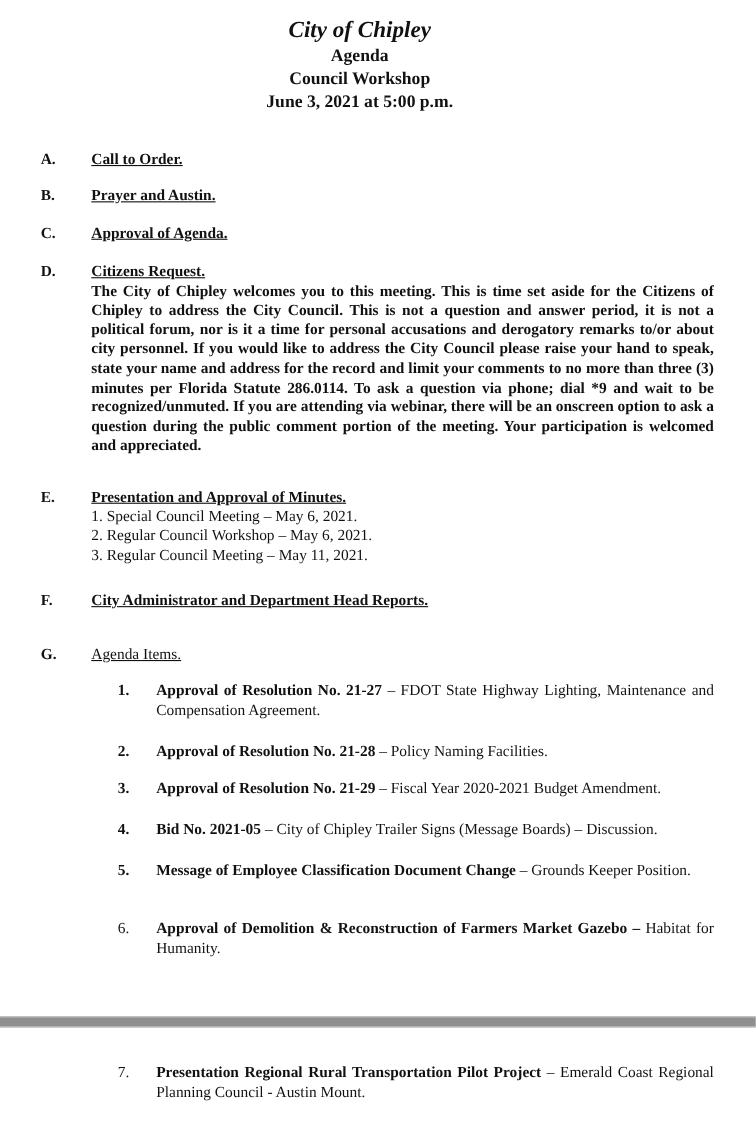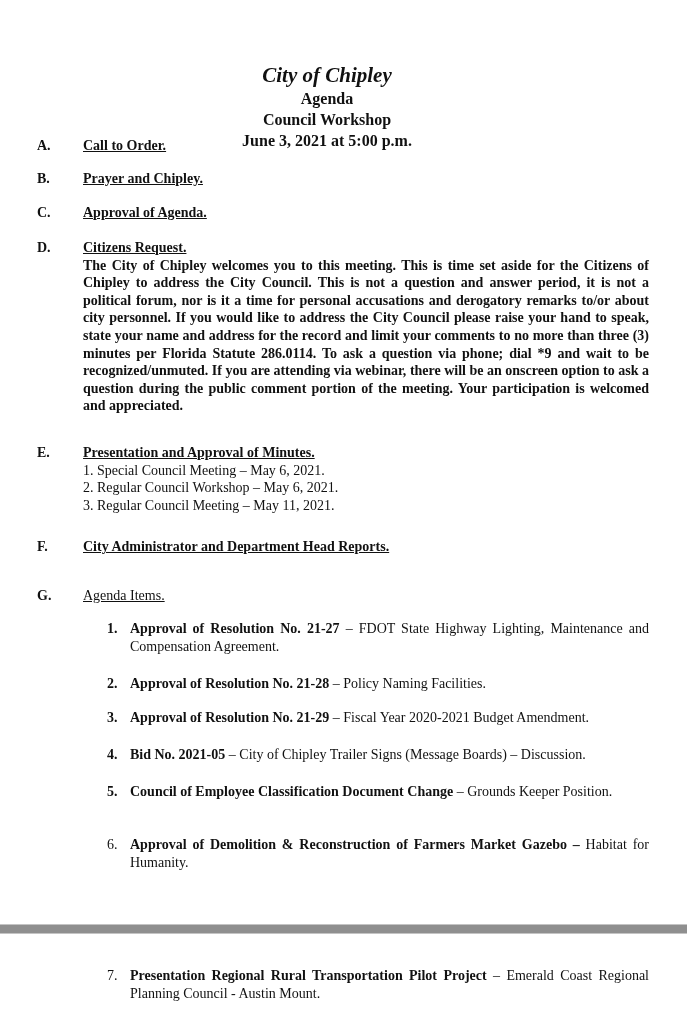--- a/index.html
+++ b/index.html
@@ -4,33 +4,33 @@
 <style>
   html, body { margin: 0; padding: 0; }
   body {
     width: 687px; height: 1024px; overflow: hidden;
     background: #ffffff;
     font-family: "Liberation Serif", "DejaVu Serif", serif;
     color: #111111;
     position: relative;
   }
   .page { position: absolute; left: 0; top: 0; width: 687px; }
-  .header { position: absolute; left: 0; top: 14px; width: 654px; text-align: center; margin-top: 48px; }
+  .header { position: absolute; left: 0; top: 14px; width: 654px; text-align: center; }
   .title { font-size: 21px; font-style: italic; font-weight: bold; line-height: 26px; }
   .sub { font-size: 16px; font-weight: bold; line-height: 21px; }
   .sec { position: absolute; left: 37px; width: 612px; font-size: 14px; line-height: 17.6px; }
   .sec .letter { position: absolute; left: 0; top: 0; font-weight: bold; }
   .sec .body { margin-left: 46px; }
   .sec .head { font-weight: bold; text-decoration: underline; }
   .para { text-align: justify; text-align-last: left; font-weight: bold; }
   .minutes div { white-space: nowrap; }
   .item { position: absolute; left: 107px; width: 542px; font-size: 14px; line-height: 17.6px; }
   .item .num { position: absolute; left: 0; top: 0; font-weight: bold; }
   .item .num.plain { font-weight: normal; }
-  .item .txt { margin-left: 23px; text-align: justify; text-align-last: left; }
+  .item .txt { margin-left: 35px; text-align: justify; text-align-last: left; }
   .item .b { font-weight: bold; }
   .item.single .txt { text-align: left; white-space: nowrap; }
   .page-break {
     position: absolute; left: 0; top: 924px; width: 687px; height: 8px;
     background: #8f8f8f; border-top: 1px solid #c4c4c4; border-bottom: 1px solid #c4c4c4;
   }
 </style>
 </head>
 <body>
 
@@ -43,21 +43,21 @@
     <div class="sub">June 3, 2021 at 5:00 p.m.</div>
   </div>
 
   <div class="sec" style="top:137px;">
     <span class="letter">A.</span>
     <div class="body"><span class="head">Call to Order.</span></div>
   </div>
 
   <div class="sec" style="top:170px;">
     <span class="letter">B.</span>
-    <div class="body"><span class="head">Prayer and Chipley.</span></div>
+    <div class="body"><span class="head">Prayer and Austin.</span></div>
   </div>
 
   <div class="sec" style="top:204px;">
     <span class="letter">C.</span>
     <div class="body"><span class="head">Approval of Agenda.</span></div>
   </div>
 
   <div class="sec" style="top:239px;">
     <span class="letter">D.</span>
     <div class="body">
@@ -103,21 +103,21 @@
     <div class="txt"><span class="b">Approval of Resolution No. 21-29</span><span> – Fiscal Year 2020-2021 Budget Amendment.</span></div>
   </div>
 
   <div class="item single" style="top:746px;">
     <span class="num">4.</span>
     <div class="txt"><span class="b">Bid No. 2021-05</span><span> – City of Chipley Trailer Signs (Message Boards) – Discussion.</span></div>
   </div>
 
   <div class="item" style="top:783px;">
     <span class="num">5.</span>
-    <div class="txt"><span class="b">Council of Employee Classification Document Change</span><span> – Grounds Keeper Position.</span></div>
+    <div class="txt"><span class="b">Message of Employee Classification Document Change</span><span> – Grounds Keeper Position.</span></div>
   </div>
 
   <div class="item" style="top:836px;">
     <span class="num plain">6.</span>
     <div class="txt"><span class="b">Approval of Demolition &amp; Reconstruction of Farmers Market Gazebo –</span><span> Habitat for Humanity.</span></div>
   </div>
 
   <div class="page-break"></div>
 
   <div class="item" style="top:967px;">

